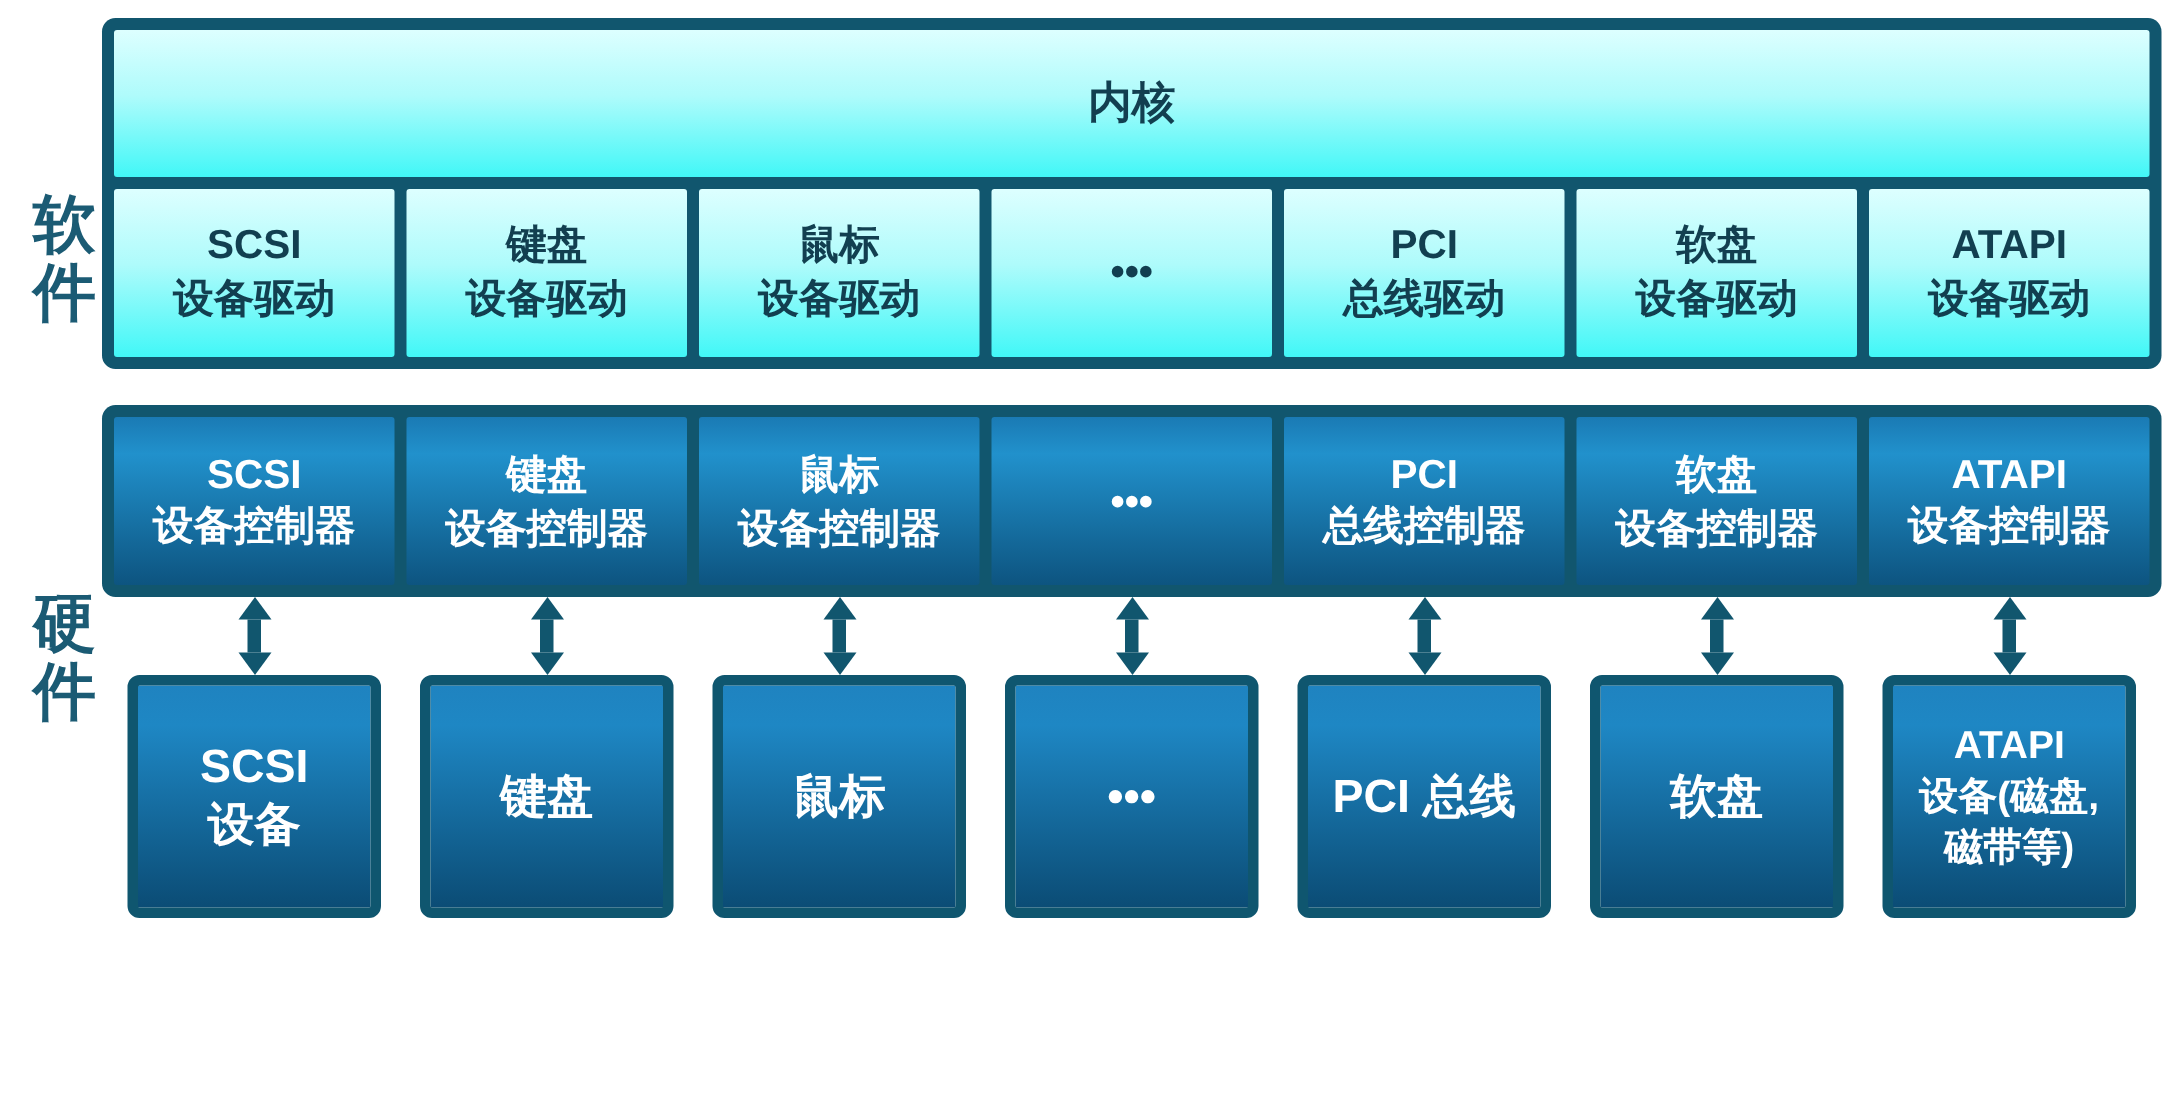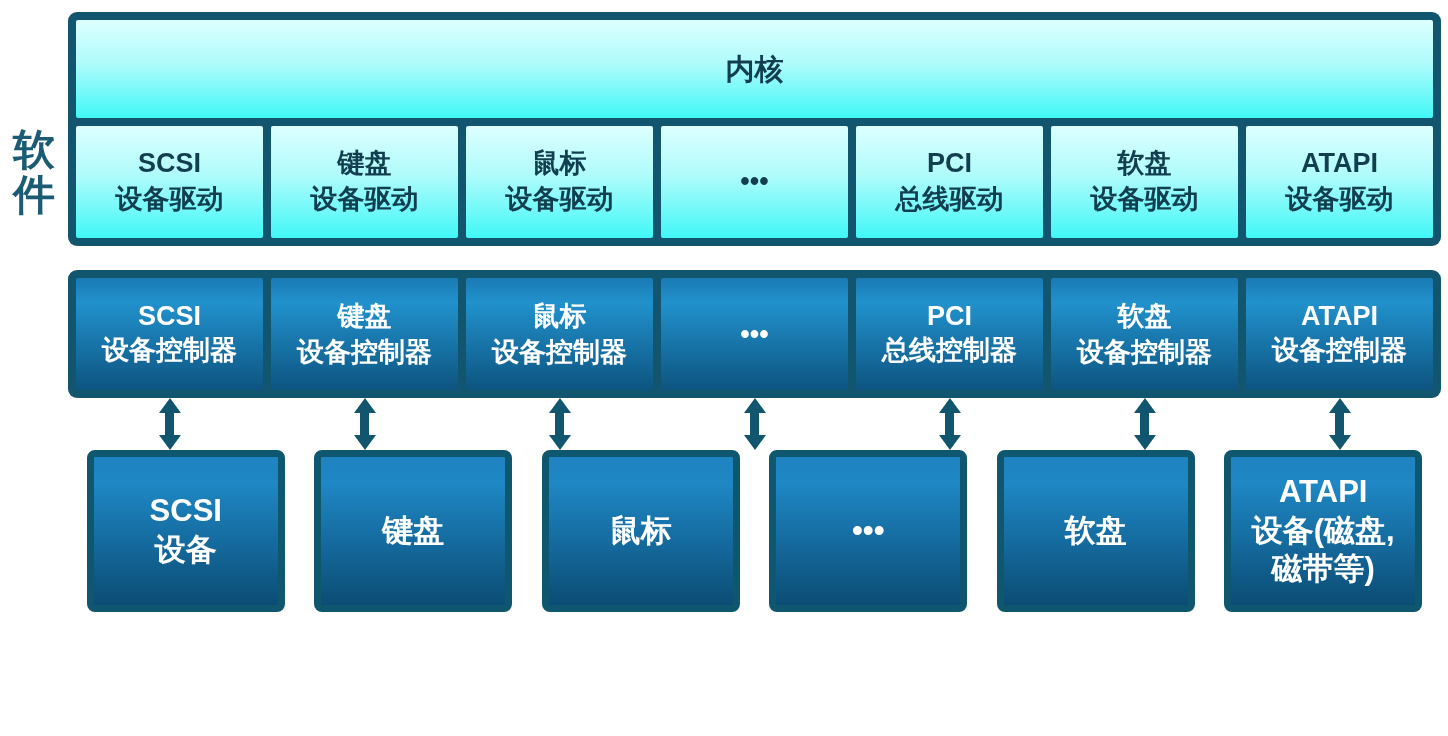--- a/index.html
+++ b/index.html
@@ -20,21 +20,21 @@
     overflow:hidden;
   }
   
   .side-label{
     position:absolute;
     left:4px;
     width:60px;
     font-size:42px;
     line-height:1.06;
     color:var(--label);
-    text-align:center;
+    text-align:right;
     word-break:break-all;
     letter-spacing:0;
   }
   .software-label{top:128px;}
   .hardware-label{top:394px;}
 
   .content{
     position:absolute;
     left:68px;top:12px;
     width:1373px;
@@ -129,20 +129,21 @@
     line-height:1.25;
   }
   .device-col:nth-child(7) .device-box{font-size:26px;line-height:1.3;}
 </style>
 </head>
 <body>
 
 <div class="canvas">
 
   <div class="side-label software-label">软件</div>
+  <div class="side-label hardware-label">硬件</div>
 
   <div class="content">
 
     <div class="block software-block">
       <div class="cell cyan wide">内核</div>
       <div class="row">
         <div class="cell cyan">SCSI
 设备驱动</div>
         <div class="cell cyan">键盘
 设备驱动</div>
@@ -236,20 +237,23 @@
       <div class="device-col">
           <div class="device-box">键盘</div>
         </div>
       <div class="device-col">
           <div class="device-box">鼠标</div>
         </div>
       <div class="device-col">
           <div class="device-box">•••</div>
         </div>
       <div class="device-col">
+          <div class="device-box">PCI 总线</div>
+        </div>
+      <div class="device-col">
           <div class="device-box">软盘</div>
         </div>
       <div class="device-col">
           <div class="device-box">ATAPI
 设备(磁盘,
 磁带等)</div>
         </div>
     </div>
 
   </div>

